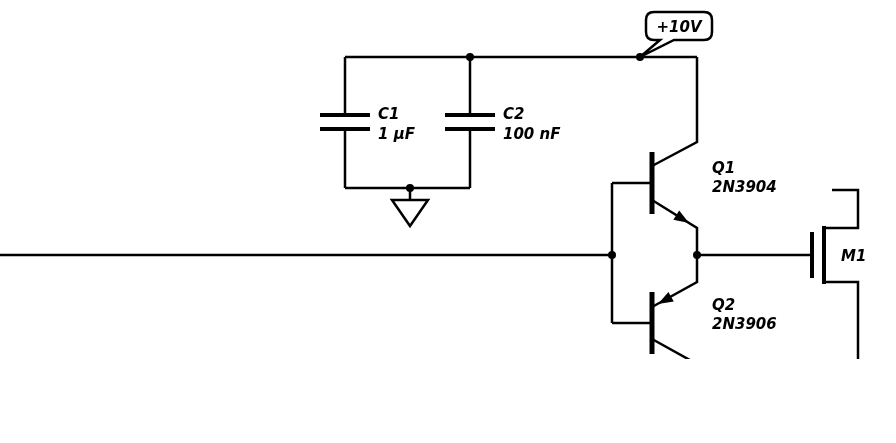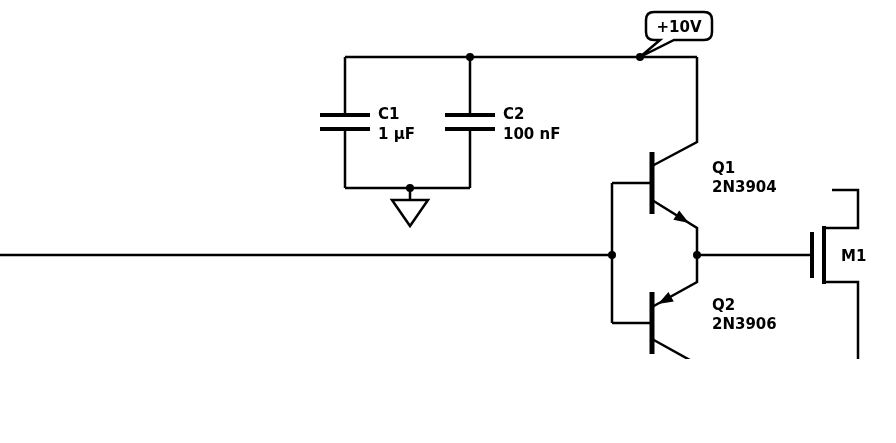--- a/index.html
+++ b/index.html
@@ -6,20 +6,21 @@
     margin: 0;
     padding: 0;
     background: #ffffff;
   }
   .page {
     position: relative;
     width: 896px;
     height: 359px;
     background: #ffffff;
     overflow: hidden;
+    font-style: italic;
   }
   svg.schematic {
     display: block;
   }
   .sch-text {
     font-family: "DejaVu Sans", "Liberation Sans", sans-serif;
     font-weight: bold;
     font-size: 15px;
     fill: #000000;
   }

